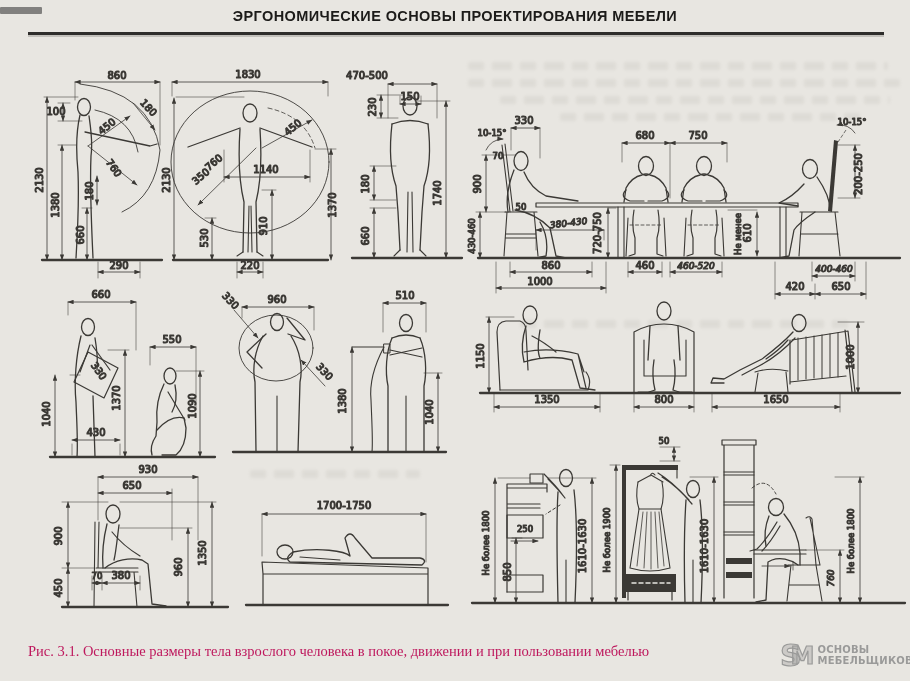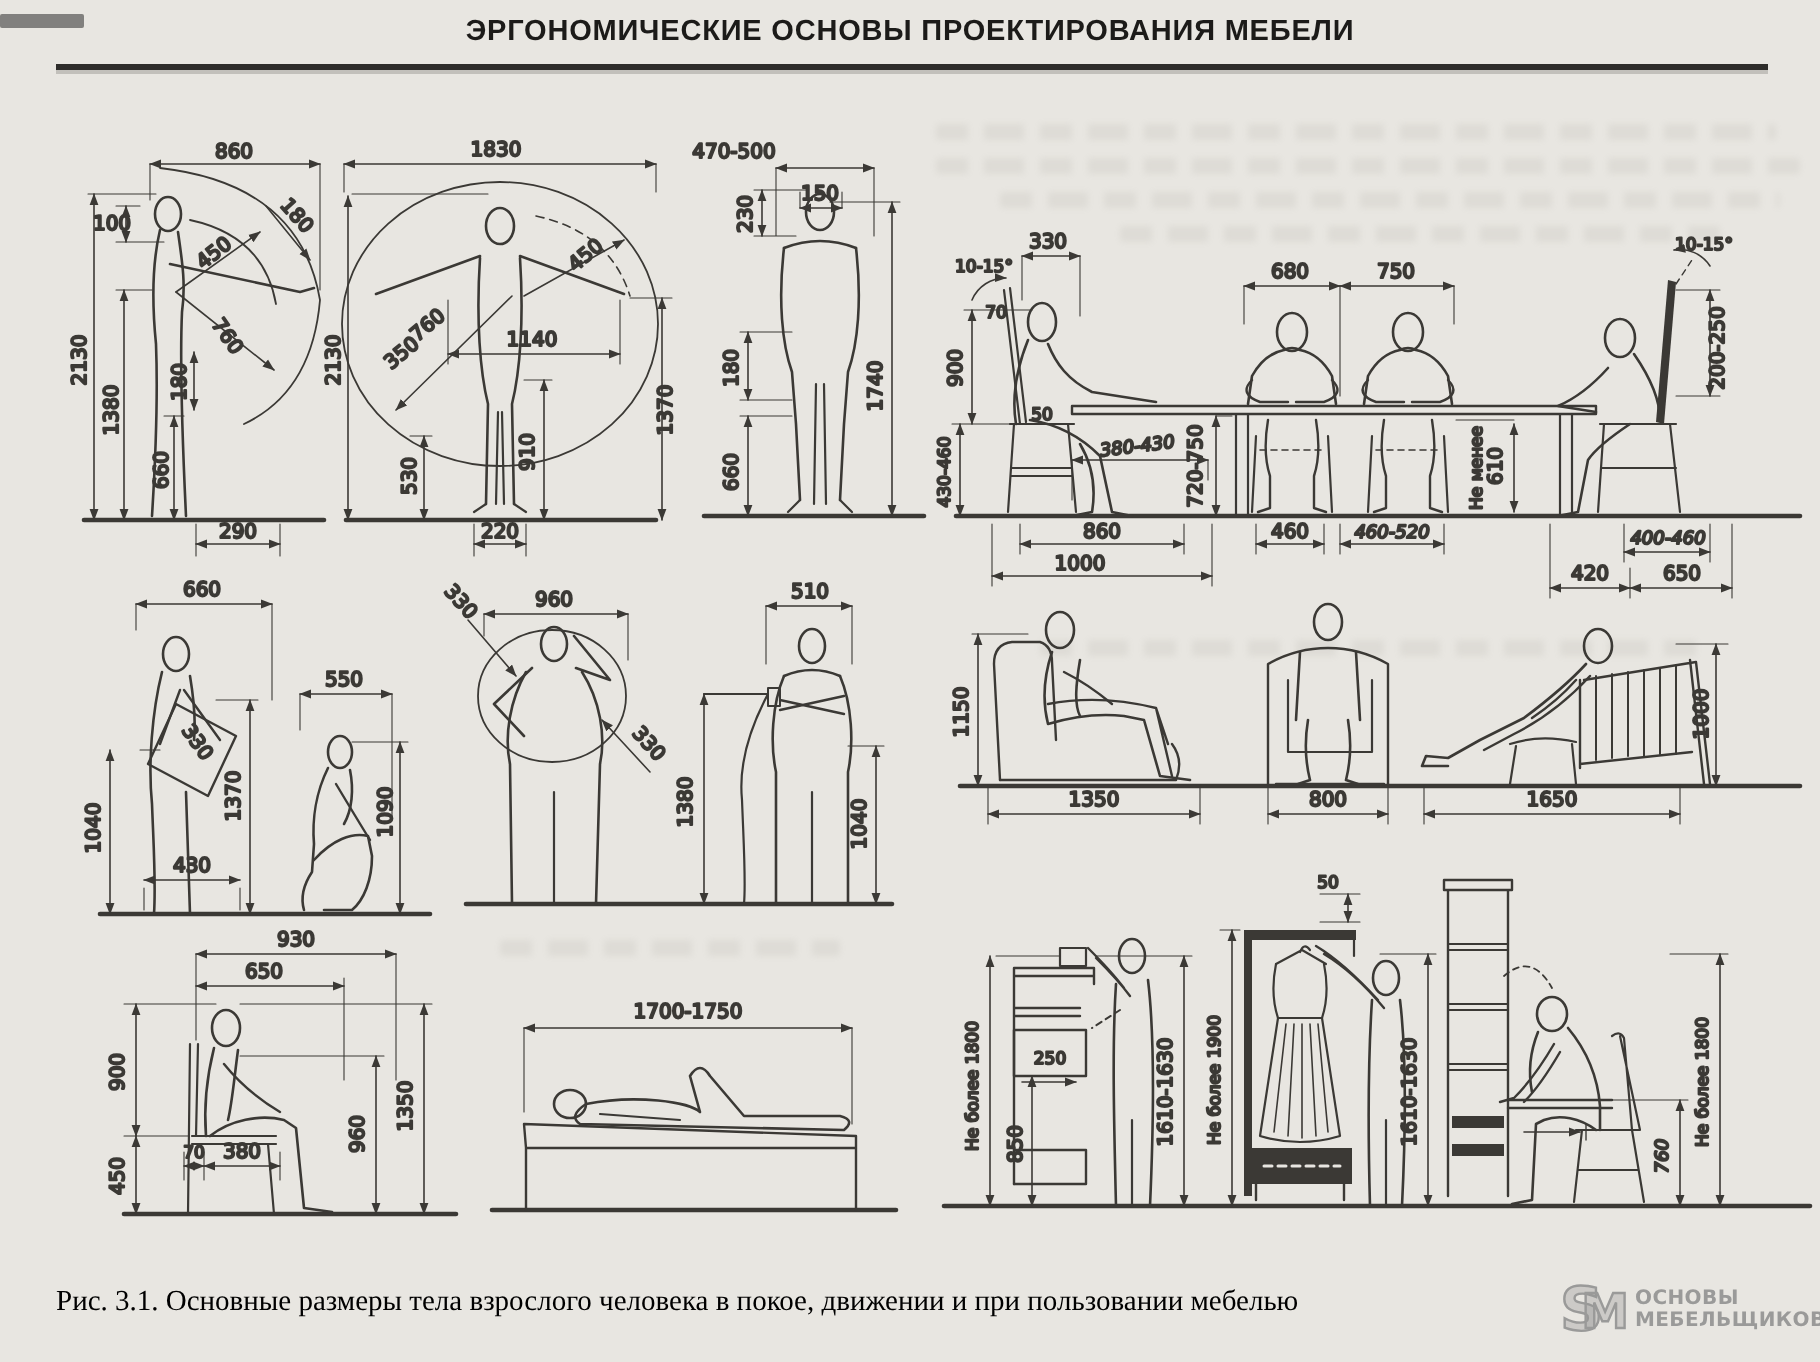--- a/index.html
+++ b/index.html
@@ -14,21 +14,21 @@
     letter-spacing:.4px;color:#1c1b19;}
   .header-rule{position:absolute;left:28px;top:32px;width:856px;height:3px;background:#2e2d2b;
     box-shadow:0 2px 0 rgba(80,78,74,.25);}
   .bleed{position:absolute;height:8px;opacity:.11;filter:blur(1.6px);border-radius:2px;
     background:repeating-linear-gradient(90deg,#8d897f 0 16px,transparent 16px 24px,#8d897f 24px 44px,transparent 44px 52px);}
   svg text{font-family:"DejaVu Sans",sans-serif;fill:#2c2a26;}
   .t{font-size:10px;}
   .s{font-size:8.5px;}
   .i{font-style:italic;font-size:9px;}
   .caption{position:absolute;left:28px;top:643px;width:770px;
-    font-family:"Liberation Serif","DejaVu Serif",serif;font-size:14.5px;color:#000000;}
+    font-family:"Liberation Serif","DejaVu Serif",serif;font-size:14.5px;color:#be185d;}
   .watermark{position:absolute;left:780px;top:641px;width:128px;display:flex;align-items:center;opacity:.85;}
   .wm-logo{font-family:"DejaVu Sans",sans-serif;font-weight:bold;color:rgba(138,138,138,.35);
     -webkit-text-stroke:1.2px #8d8d8d;line-height:1;}
   .wm-s{font-size:30px;}
   .wm-m{font-size:24px;margin-left:-11px;}
   .wm-text{margin-left:3px;font-family:"DejaVu Sans",sans-serif;font-weight:bold;color:#8d8d8d;
     font-size:10px;line-height:1.08;letter-spacing:.2px;}
 </style>
 </head>
 <body>

